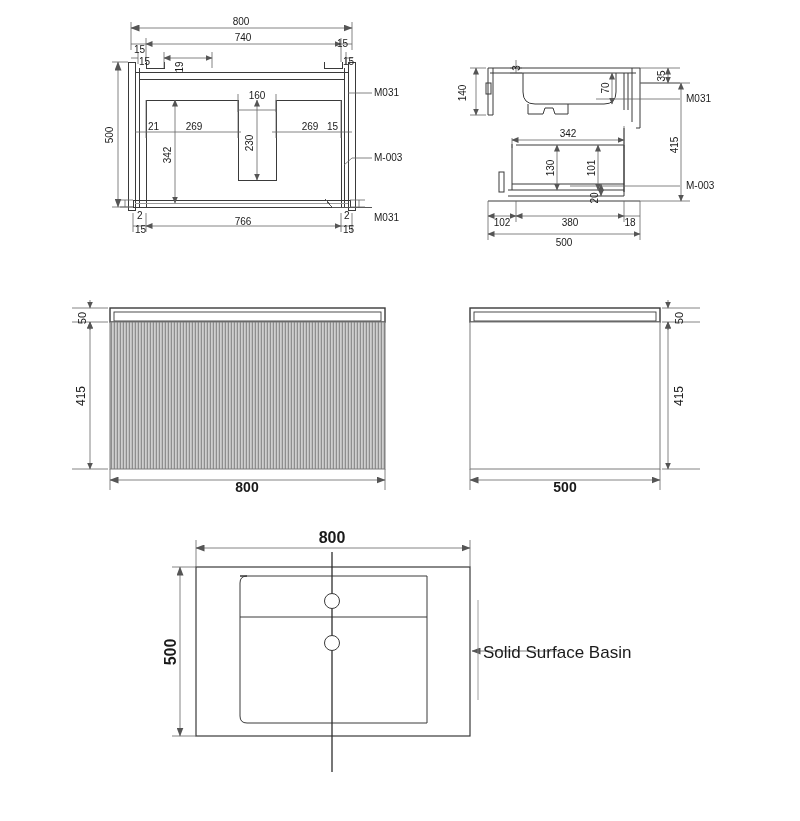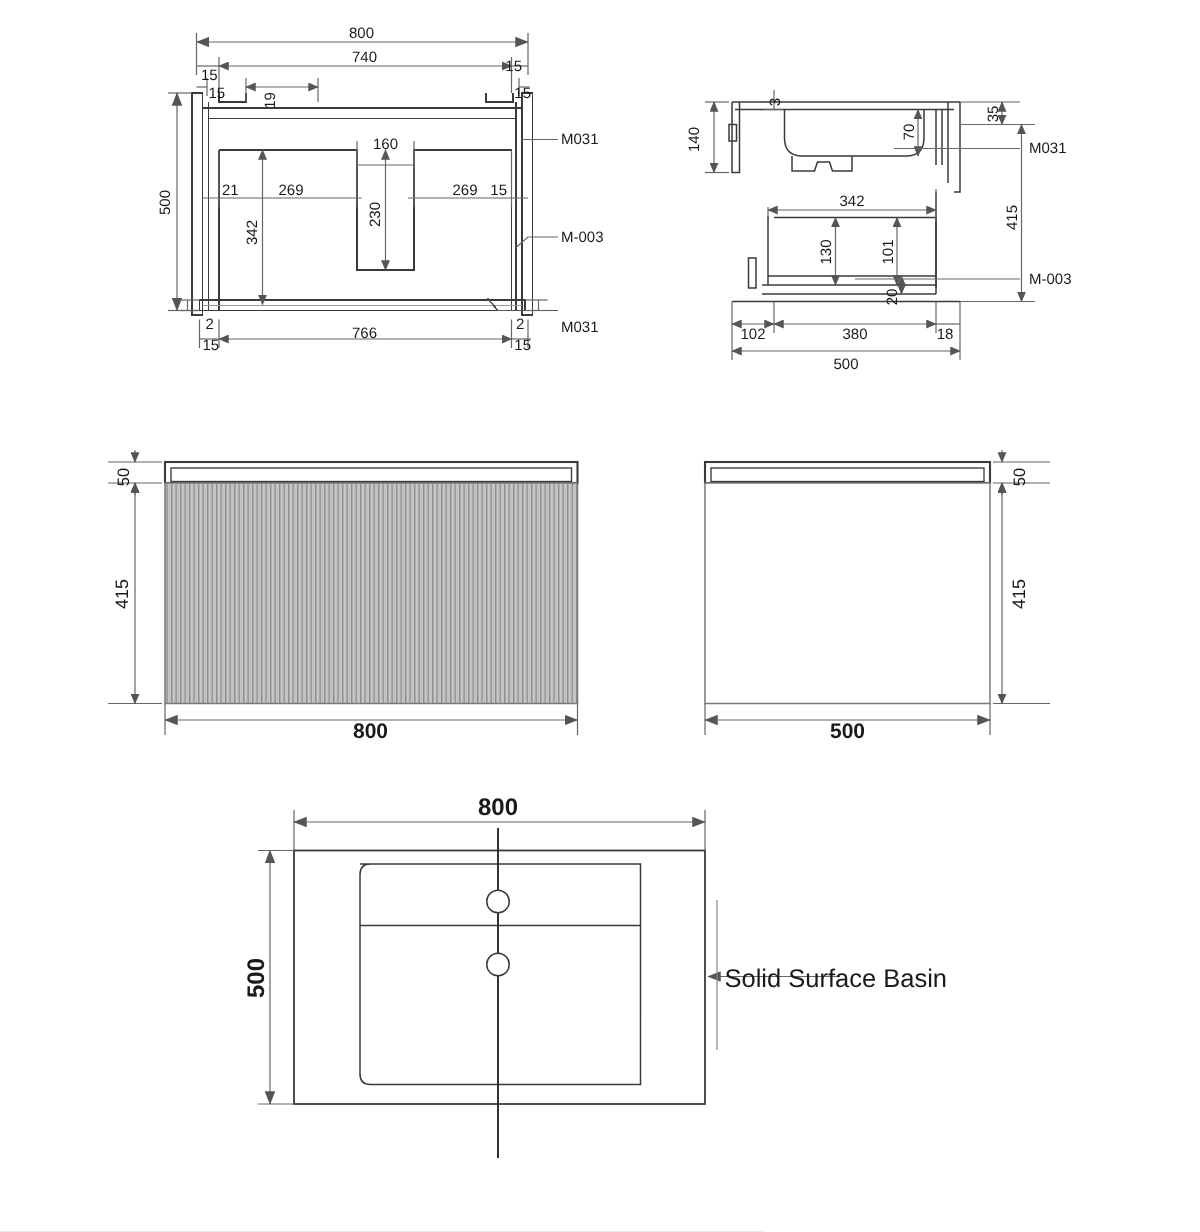--- a/index.html
+++ b/index.html
@@ -1,17 +1,17 @@
 <!DOCTYPE html>
 <html><head>
 <meta charset="utf-8">
 <style>
   html,body{margin:0;padding:0;background:#ffffff;}
   body{width:800px;height:821px;font-family:"Liberation Sans",sans-serif;overflow:hidden;}
-  #sheet{position:relative;width:800px;height:821px;background:#84cc16;}
+  #sheet{position:relative;width:800px;height:821px;background:#4d7c0f;}
   svg{display:block;}
   text{font-family:"Liberation Sans",sans-serif;fill:#1a1a1a;}
 </style>
 </head>
 <body>
 
 <div id="sheet">
 <svg width="800" height="821" viewBox="0 0 800 821">
   <defs>
     <marker id="ar" markerWidth="9" markerHeight="7" refX="8.5" refY="3.5" orient="auto" markerUnits="userSpaceOnUse">

